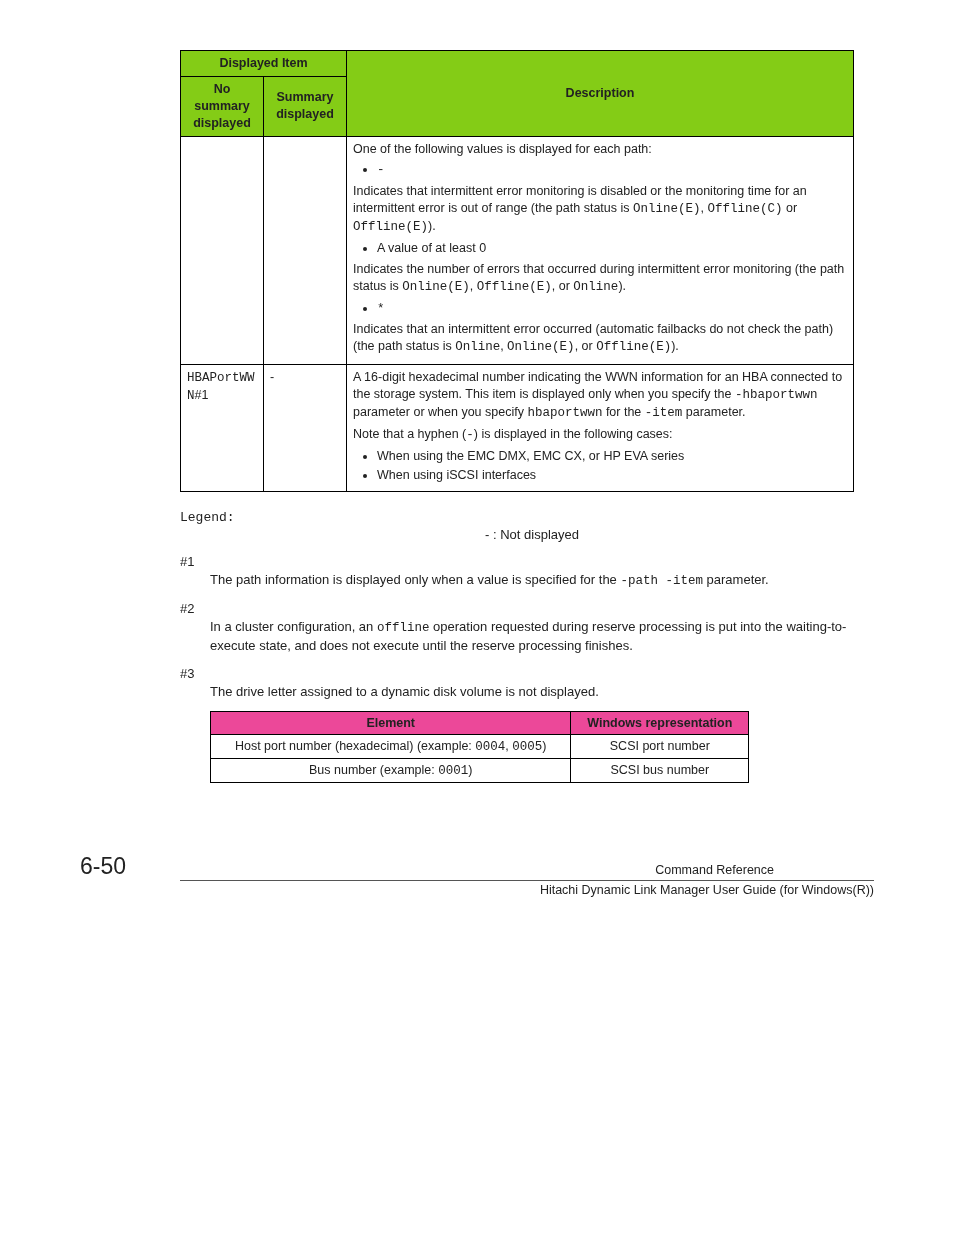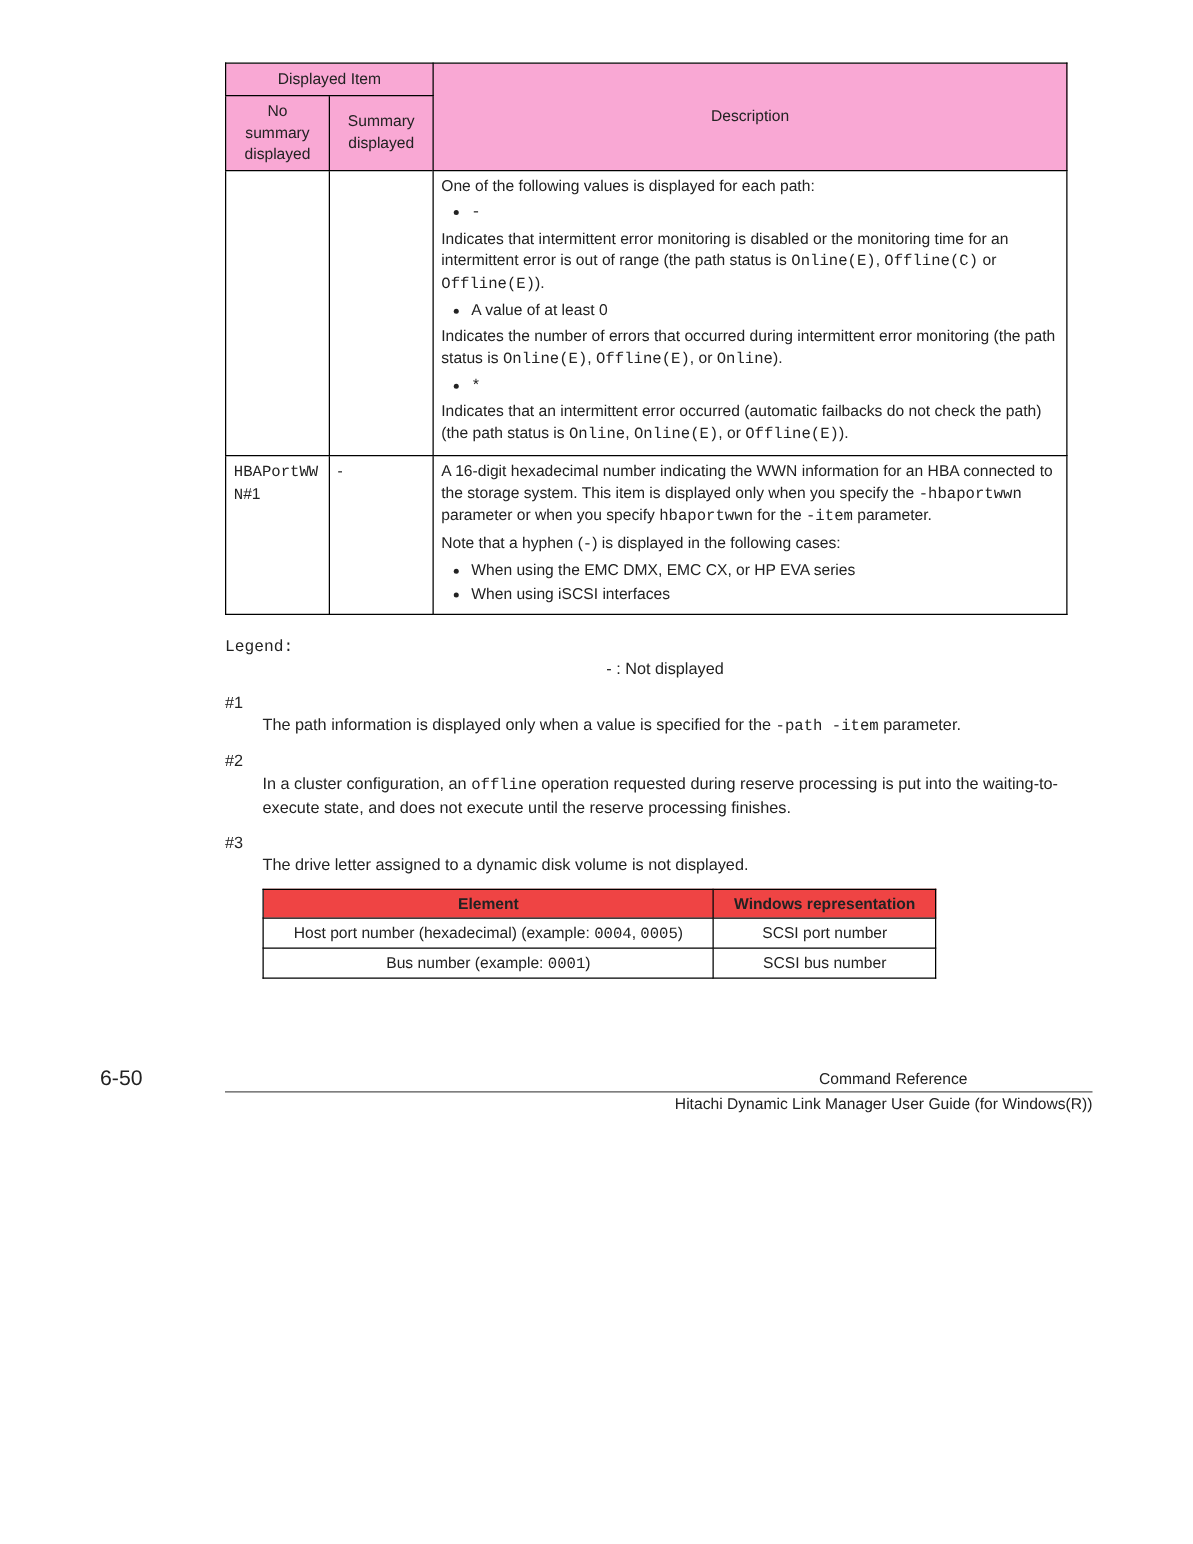--- a/index.html
+++ b/index.html
@@ -22,22 +22,22 @@
     margin-bottom: 18px;
   }
   table.main-table td, table.main-table th {
     border: 1px solid #000;
     padding: 4px 6px;
     vertical-align: top;
     font-size: 12.5px;
     line-height: 1.35;
   }
   table.main-table th {
-    background: #f9a8d4;
-    font-weight: normal;
+    background: #84cc16;
+    font-weight: bold;
     text-align: center;
     vertical-align: middle;
   }
   .desc-cell p { margin: 0 0 4px 0; }
   .desc-cell ul {
     margin: 0 0 4px 0;
     padding-left: 24px;
   }
   .desc-cell ul li { margin-bottom: 2px; }
   .sub-p { margin: 0 0 6px 24px; }
@@ -63,37 +63,37 @@
     margin-left: 30px;
   }
   table.elem-table th, table.elem-table td {
     border: 1px solid #000;
     padding: 4px 8px;
     font-size: 12.5px;
     text-align: center;
     vertical-align: top;
   }
   table.elem-table th {
-    background: #ef4444;
+    background: #ec4899;
     font-weight: bold;
   }
 
   .footer {
     margin-top: 70px;
   }
   .footer-title {
     text-align: right;
     font-size: 12.5px;
     margin-top: 2px;
   }
   .footer-row {
     display:flex;
     align-items:flex-end;
   }
-  .footer-row .pn { width:100px; font-size:17px; }
+  .footer-row .pn { width:100px; font-size:23px; }
   .footer-row .ct { flex:1; text-align:right; font-size:12.5px; padding-bottom:3px;}
   .hr { border-top:1px solid #555; margin:0 0 2px 100px;}
 </style>
 </head>
 <body>
 
 <div class="content-wrap">
 
 <table class="main-table">
   <thead>

